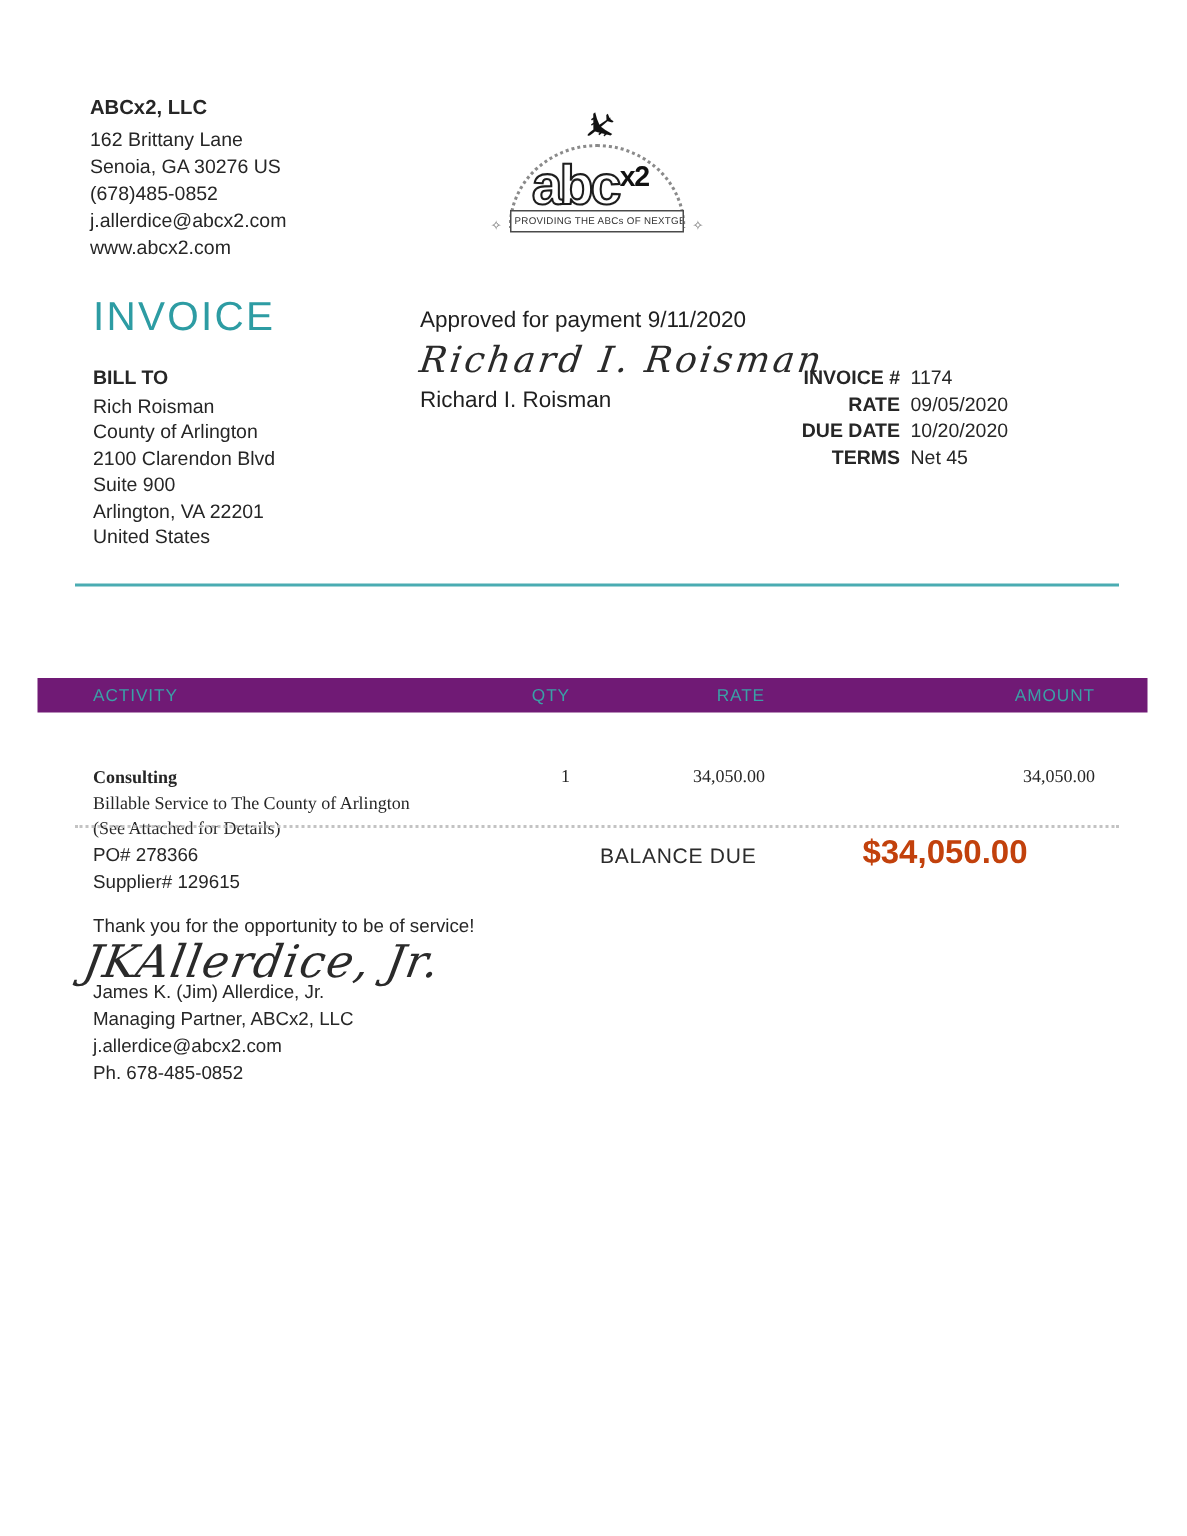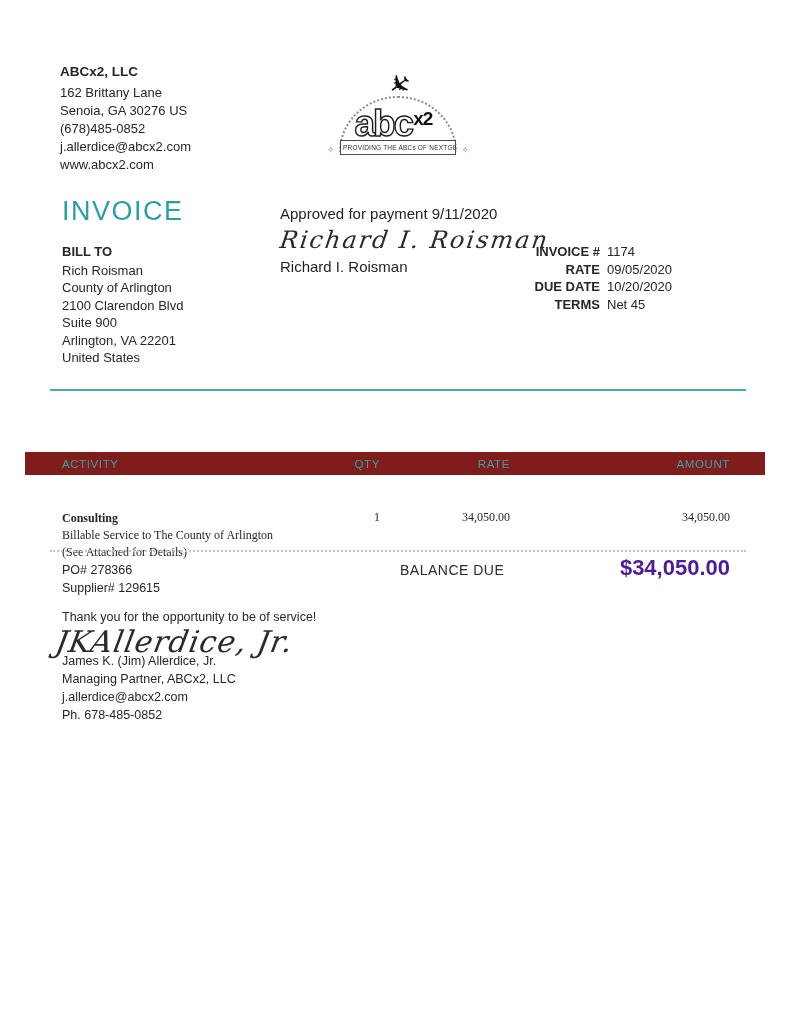--- a/index.html
+++ b/index.html
@@ -82,36 +82,36 @@
   .dotted-rule { position: absolute; left: 50px; top: 550px; width: 696px; border-top: 2px dotted #c3c3c3; }
 
   
   .item-grid {
     display: grid;
     grid-template-columns: auto 80px 130px 220px;
     padding-left: 37px; padding-right: 35px;
   }
   .thead {
     position: absolute; left: 25px; top: 452px; width: 740px; height: 23px;
-    background: #7f1d1d; color: #3aa0a6;
+    background: #701a75; color: #3aa0a6;
     font-size: 11.5px; letter-spacing: 0.6px;
     align-items: center;
   }
   .thead .c2, .thead .c3, .thead .c4 { text-align: right; }
   .trow { position: absolute; left: 25px; top: 510px; width: 740px; font-size: 12px; font-family: Liberation Serif, serif; }
   .trow .c2, .trow .c3, .trow .c4 { text-align: right; }
   .activity-name { font-weight: bold; line-height: 17px; }
   .activity-desc { line-height: 17px; }
 
   
   .po-block { position: absolute; left: 62px; top: 561px; font-size: 12.5px; line-height: 18px; }
   .balance-label { position: absolute; left: 400px; top: 562px; font-size: 14px; letter-spacing: 0.5px; color: #2b2b2b; }
   .balance-amount {
     position: absolute; left: 530px; top: 555px; width: 200px;
-    text-align: right; font-size: 22px; font-weight: bold; color: #4c1d95;
+    text-align: center; font-size: 22px; font-weight: bold; color: #c2410c;
   }
   .thanks { position: absolute; left: 62px; top: 610px; font-size: 12.5px; }
 
   
   .sig-script {
     position: absolute; left: 56px; top: 624px;
     font-family: "DejaVu Serif", serif; font-style: italic; font-size: 30px;
     transform: skewX(-10deg); color: #2a2a2a; letter-spacing: 1px;
   }
   .sig-lines { position: absolute; left: 62px; top: 652px; font-size: 12.5px; line-height: 18px; }

